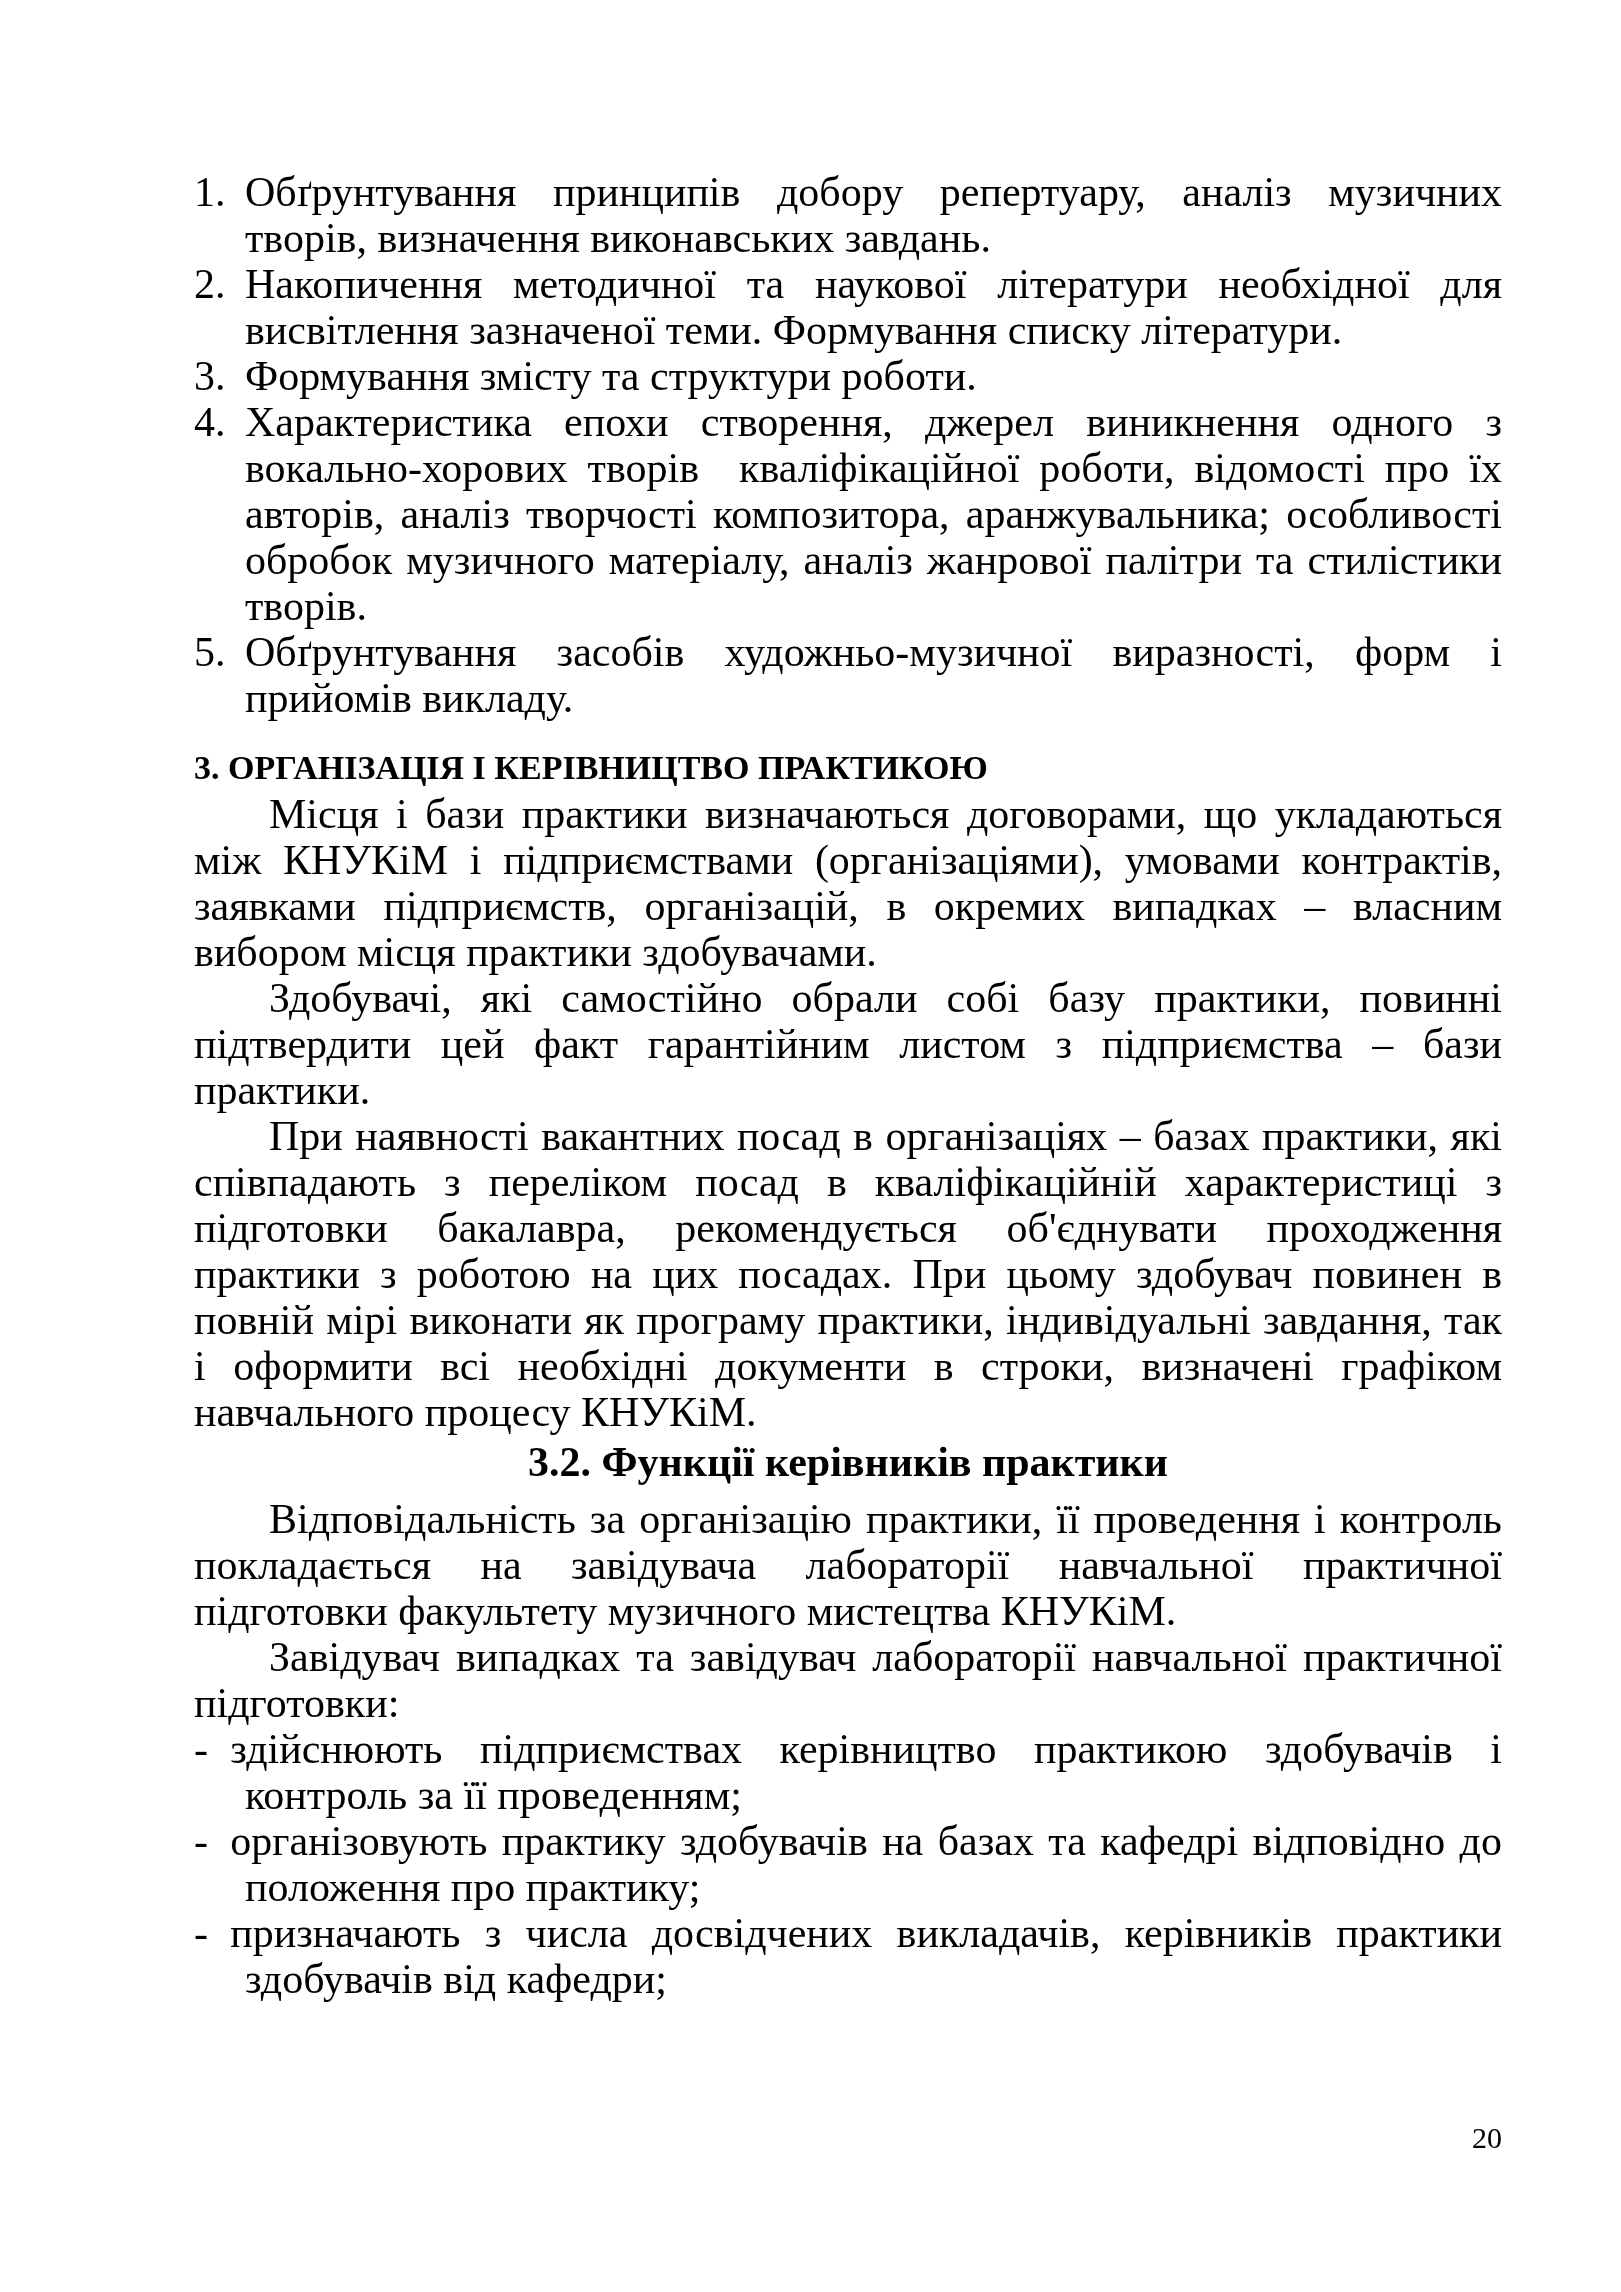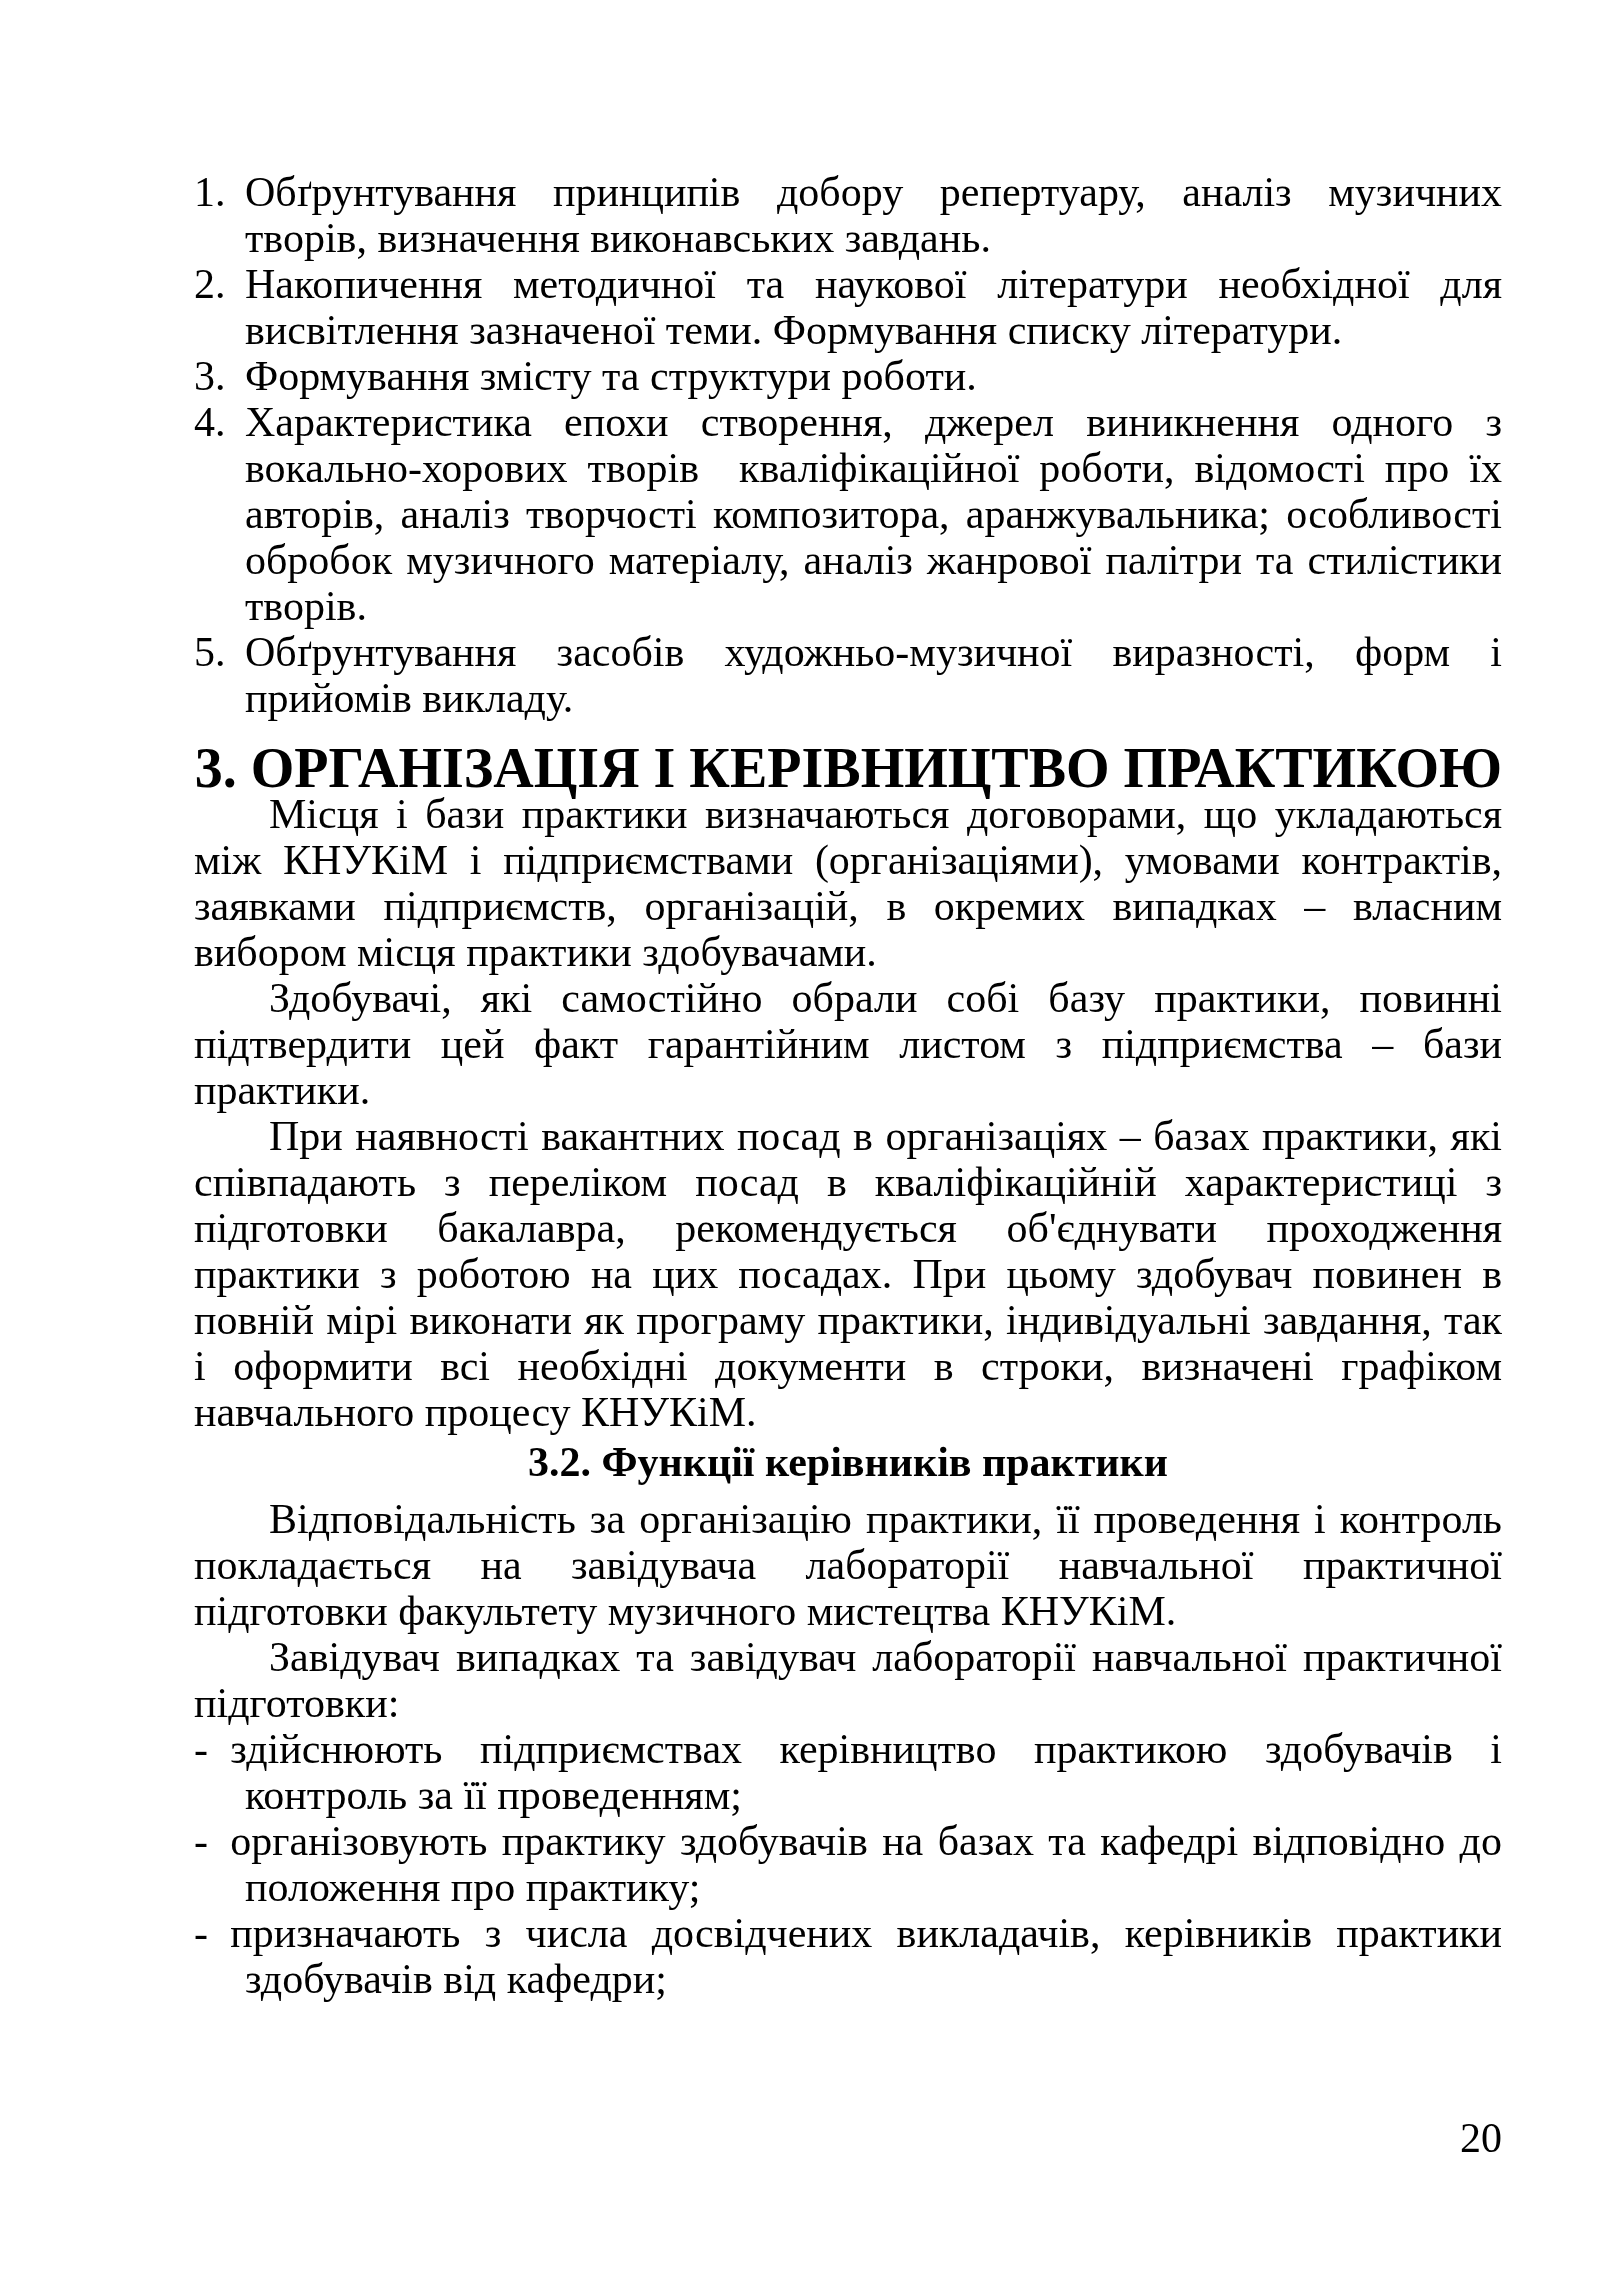--- a/index.html
+++ b/index.html
@@ -26,24 +26,24 @@
     position: relative;
     padding-left: 51px;
     margin: 0;
   }
   .num {
     position: absolute;
     left: 0;
     top: 0;
   }
   .h-main {
-    text-align: right;
+    text-align: left;
     font-weight: bold;
     margin: 23.5px 0 0 0;
-    font-size: 56px;
+    font-size: 34px;
     line-height: 46px;
   }
   .h-sub {
     text-align: center;
     font-weight: bold;
     margin: 39px 0 0 0;
     font-size: 42px;
     line-height: 46px;
   }
   .h-sub.tight { margin-top: 4px; }
@@ -65,21 +65,21 @@
     top: 0;
     text-indent: 0;
   }
   .page-number {
     position: absolute;
     left: 194px;
     top: 2115px;
     width: 1308px;
     text-align: right;
     font-family: "Liberation Serif", "DejaVu Serif", serif;
-    font-size: 42px;
+    font-size: 30px;
     line-height: 46px;
   }
 </style>
 </head>
 <body>
 
 <div class="page">
   <div class="content">
 
     <div class="num-list">

